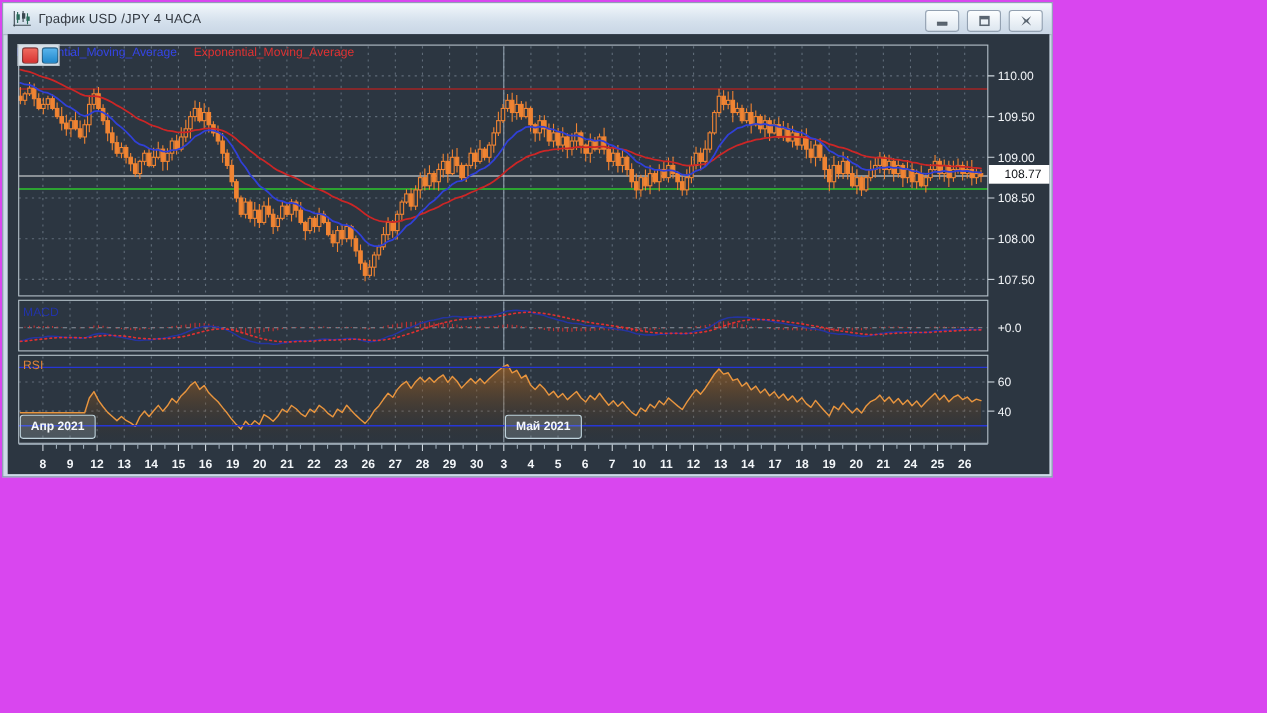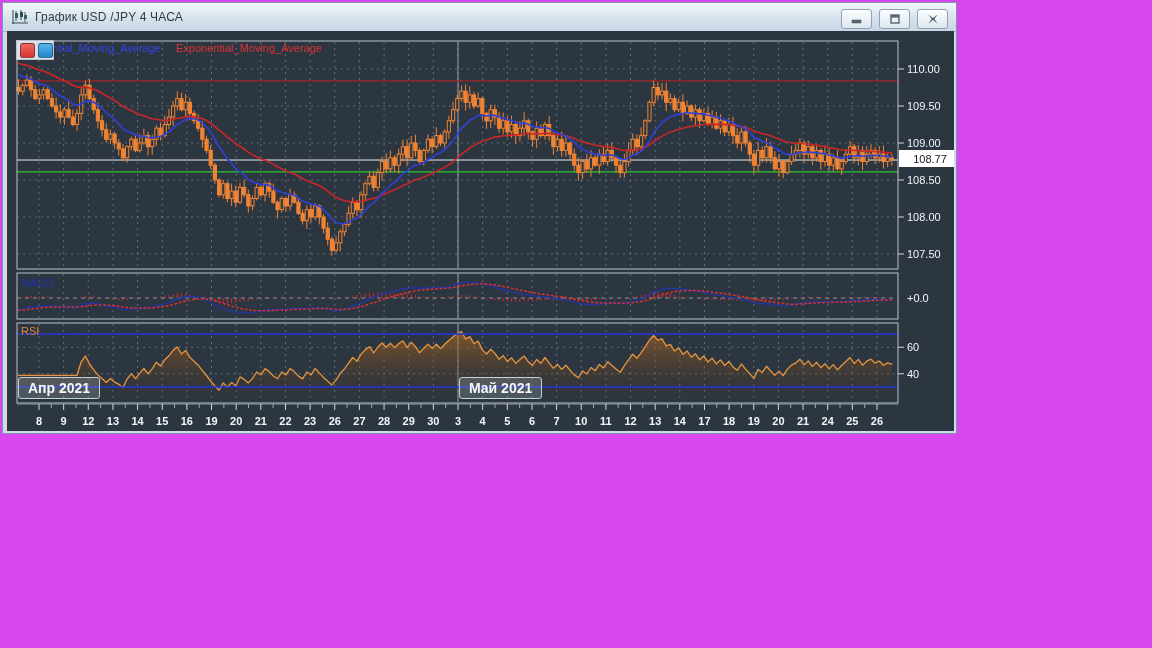--- a/index.html
+++ b/index.html
@@ -21,21 +21,21 @@
   .lg-blue{color:#3545e6;}
   .lg-red{color:#e03232;margin-left:12px;}
   .btnpanel{position:absolute;left:9px;top:9px;width:38px;height:20px;background:#d8e0e8;
             border:1px solid #b9c4cd;z-index:2;display:flex;align-items:center;padding-left:3px;gap:3px;box-sizing:border-box;}
   .sq{width:13px;height:13px;border-radius:3px;border:1px solid rgba(20,30,40,.45);display:inline-block;}
   .sq-red{background:linear-gradient(#ef6a5f,#d83434);}
   .sq-blue{background:linear-gradient(#58b4ec,#2188cc);}
   .pricebox{position:absolute;left:892px;top:119px;width:62px;height:17px;background:#ffffff;
             color:#101418;font-size:11px;display:flex;align-items:center;justify-content:center;z-index:3;}
   .monthbox{position:absolute;top:346px;height:20px;padding:0 9px;border:1px solid #bfd3dc;border-radius:3px;
-            background:rgba(198,219,230,0.20);color:#f3f7fa;font-size:14px;font-weight:bold;
+            background:rgba(198,219,230,0.20);color:#f3f7fa;font-size:11px;font-weight:bold;
             display:flex;align-items:center;z-index:2;}
   .month-apr{left:11px;}
   .month-may{left:452px;text-align:right;}
   svg text{font-family:"Liberation Sans", sans-serif;}
 </style>
 </head>
 <body>
 
 <div class="stage">
   <div class="window">

